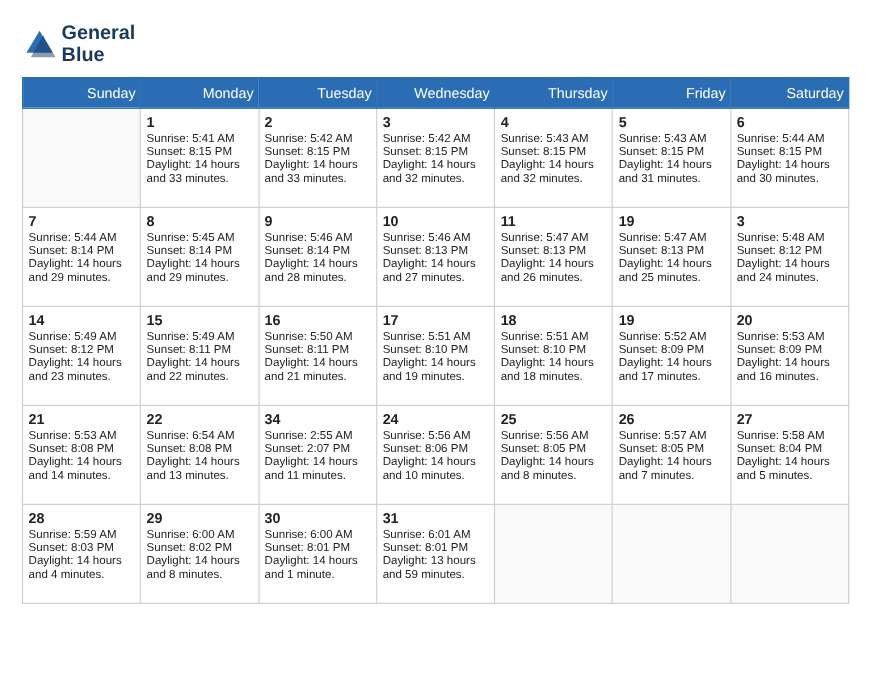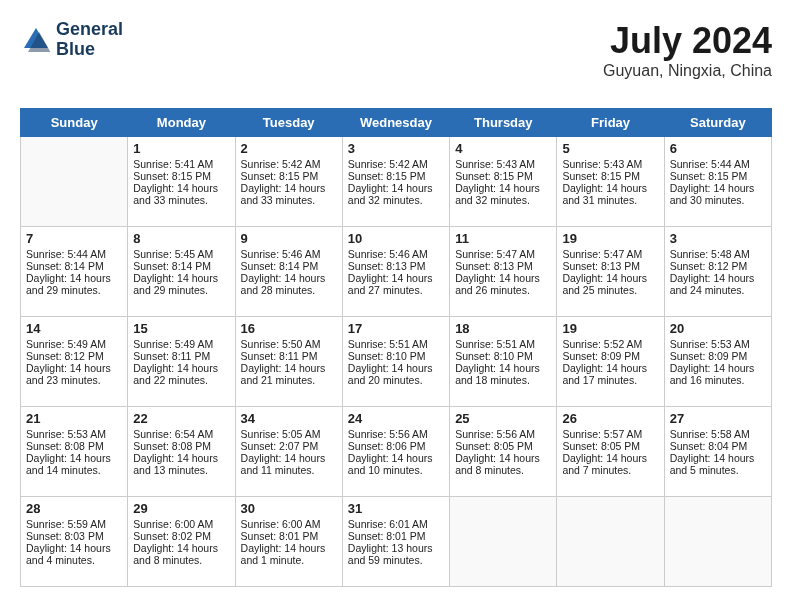--- a/index.html
+++ b/index.html
@@ -7,21 +7,21 @@
       font-family: Arial, sans-serif;
       background: #fff;
       width: 792px;
       min-height: 612px;
       padding: 20px;
     }
     .header-area {
       display: flex;
       justify-content: space-between;
       align-items: flex-start;
-      margin-bottom: 28px;
+      margin-bottom: 10px;
     }
     .logo {
       display: flex;
       align-items: center;
       gap: 4px;
     }
     .logo-text {
       font-size: 18px;
       font-weight: bold;
       color: #1a3a5c;
@@ -45,23 +45,23 @@
     }
     table {
       width: 100%;
       border-collapse: collapse;
       table-layout: fixed;
     }
     th {
       background: #2a6db5;
       color: #fff;
       font-size: 13px;
-      font-weight: bold;
+      font-weight: normal;
       padding: 6px 4px;
-      text-align: center;
+      text-align: right;
       border: 1px solid #2a6db5;
     }
     td {
       border: 1px solid #ccc;
       vertical-align: top;
       padding: 4px 5px;
       font-size: 10.5px;
       color: #222;
       height: 90px;
     }
@@ -81,24 +81,20 @@
   <div class="logo">
     <svg class="logo-icon" viewBox="0 0 40 40">
       <polygon points="20,5 35,30 5,30" fill="#2a6db5"></polygon>
       <polygon points="24,10 38,35 10,35" fill="#1a3a5c" opacity="0.5"></polygon>
     </svg>
     <div class="logo-text">
       <div>General</div>
       <div>Blue</div>
     </div>
   </div>
-  <div class="title-area">
-    <div class="month-title">July 2024</div>
-    <div class="location-title">Guyuan, Ningxia, China</div>
-  </div>
 </div>
 
 <table>
   <thead>
     <tr id="weekday-header">
         <th>Sunday</th>
         <th>Monday</th>
         <th>Tuesday</th>
         <th>Wednesday</th>
         <th>Thursday</th>
@@ -206,21 +202,21 @@
         <td>
           <div class="day-number">16</div>
           <div>Sunrise: 5:50 AM</div>
           <div>Sunset: 8:11 PM</div>
           <div>Daylight: 14 hours and 21 minutes.</div>
         </td>
         <td>
           <div class="day-number">17</div>
           <div>Sunrise: 5:51 AM</div>
           <div>Sunset: 8:10 PM</div>
-          <div>Daylight: 14 hours and 20 minutes.</div>
+          <div>Daylight: 14 hours and 19 minutes.</div>
         </td>
         <td>
           <div class="day-number">18</div>
           <div>Sunrise: 5:51 AM</div>
           <div>Sunset: 8:10 PM</div>
           <div>Daylight: 14 hours and 18 minutes.</div>
         </td>
         <td>
           <div class="day-number">19</div>
           <div>Sunrise: 5:52 AM</div>
@@ -242,21 +238,21 @@
           <div>Daylight: 14 hours and 14 minutes.</div>
         </td>
         <td>
           <div class="day-number">22</div>
           <div>Sunrise: 6:54 AM</div>
           <div>Sunset: 8:08 PM</div>
           <div>Daylight: 14 hours and 13 minutes.</div>
         </td>
         <td>
           <div class="day-number">34</div>
-          <div>Sunrise: 5:05 AM</div>
+          <div>Sunrise: 2:55 AM</div>
           <div>Sunset: 2:07 PM</div>
           <div>Daylight: 14 hours and 11 minutes.</div>
         </td>
         <td>
           <div class="day-number">24</div>
           <div>Sunrise: 5:56 AM</div>
           <div>Sunset: 8:06 PM</div>
           <div>Daylight: 14 hours and 10 minutes.</div>
         </td>
         <td>

